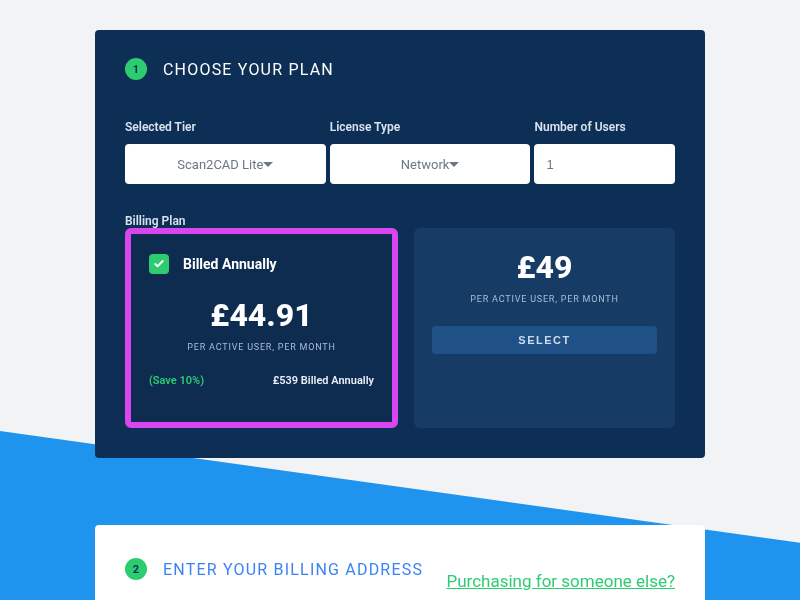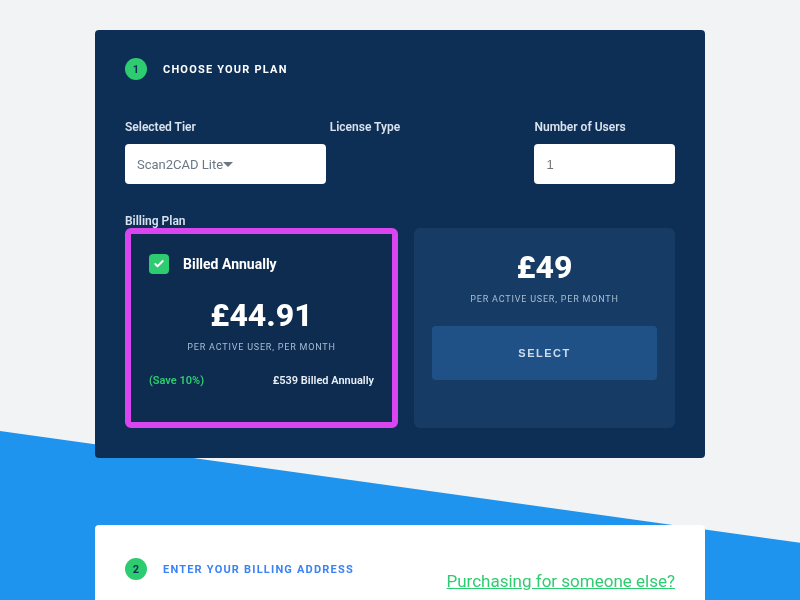--- a/index.html
+++ b/index.html
@@ -38,22 +38,22 @@
   .step-badge {
     width: 22px; height: 22px;
     border-radius: 50%;
     background: #2ecc71;
     color: #0e2f55;
     font-size: 11px;
     font-weight: 700;
     display: flex; align-items: center; justify-content: center;
   }
   .step-title {
-    font-size: 11px;
-    font-weight: 700;
+    font-size: 16px;
+    font-weight: 400;
     letter-spacing: 1.2px;
   }
   .fields {
     display: flex;
     gap: 4px;
     margin-bottom: 30px;
   }
   .field { flex: 1; min-width: 0; }
   .field-label {
     font-size: 12px;
@@ -65,21 +65,21 @@
   .select, .num-input {
     width: 100%;
     background: #ffffff;
     border-radius: 4px;
     height: 40px;
     display: flex;
     align-items: center;
     padding: 0 12px;
     color: #6b7785;
     font-size: 13px;
-    justify-content: flex-start;
+    justify-content: center;
     border: none;
   }
   .num-input {
     color: #6b7785;
     font-size: 13px;
     outline: none;
   }
   .chevron {
     width: 0; height: 0;
     border-left: 5px solid transparent;
@@ -150,21 +150,21 @@
     gap: 16px;
   }
   .save { color: #2ecc71; font-weight: 600; }
   .billed-total { color: #e9f0f8; font-weight: 600; }
   .select-btn {
     width: 100%;
     background: #1f5086;
     color: #cddbec;
     border: none;
     border-radius: 4px;
-    height: 54px;
+    height: 28px;
     font-size: 11px;
     font-weight: 800;
     letter-spacing: 1.5px;
     cursor: pointer;
   }
 
   .card2 {
     position: absolute;
     left: 95px; top: 525px;
     width: 610px;
@@ -200,20 +200,24 @@
   <div class="fields">
     <div class="field">
       <span class="field-label">Selected Tier</span>
       <div class="select">
         <span>Scan2CAD Lite</span>
         <span class="chevron"></span>
       </div>
     </div>
     <div class="field">
       <span class="field-label">License Type</span>
+      <div class="select">
+        <span>Network</span>
+        <span class="chevron"></span>
+      </div>
     </div>
     <div class="field" style="flex:0.7">
       <span class="field-label">Number of Users</span>
       <input class="num-input" type="text" placeholder="1" style="">
     </div>
   </div>
 
   <div class="billing-label">Billing Plan</div>
 
   <div class="plans">

